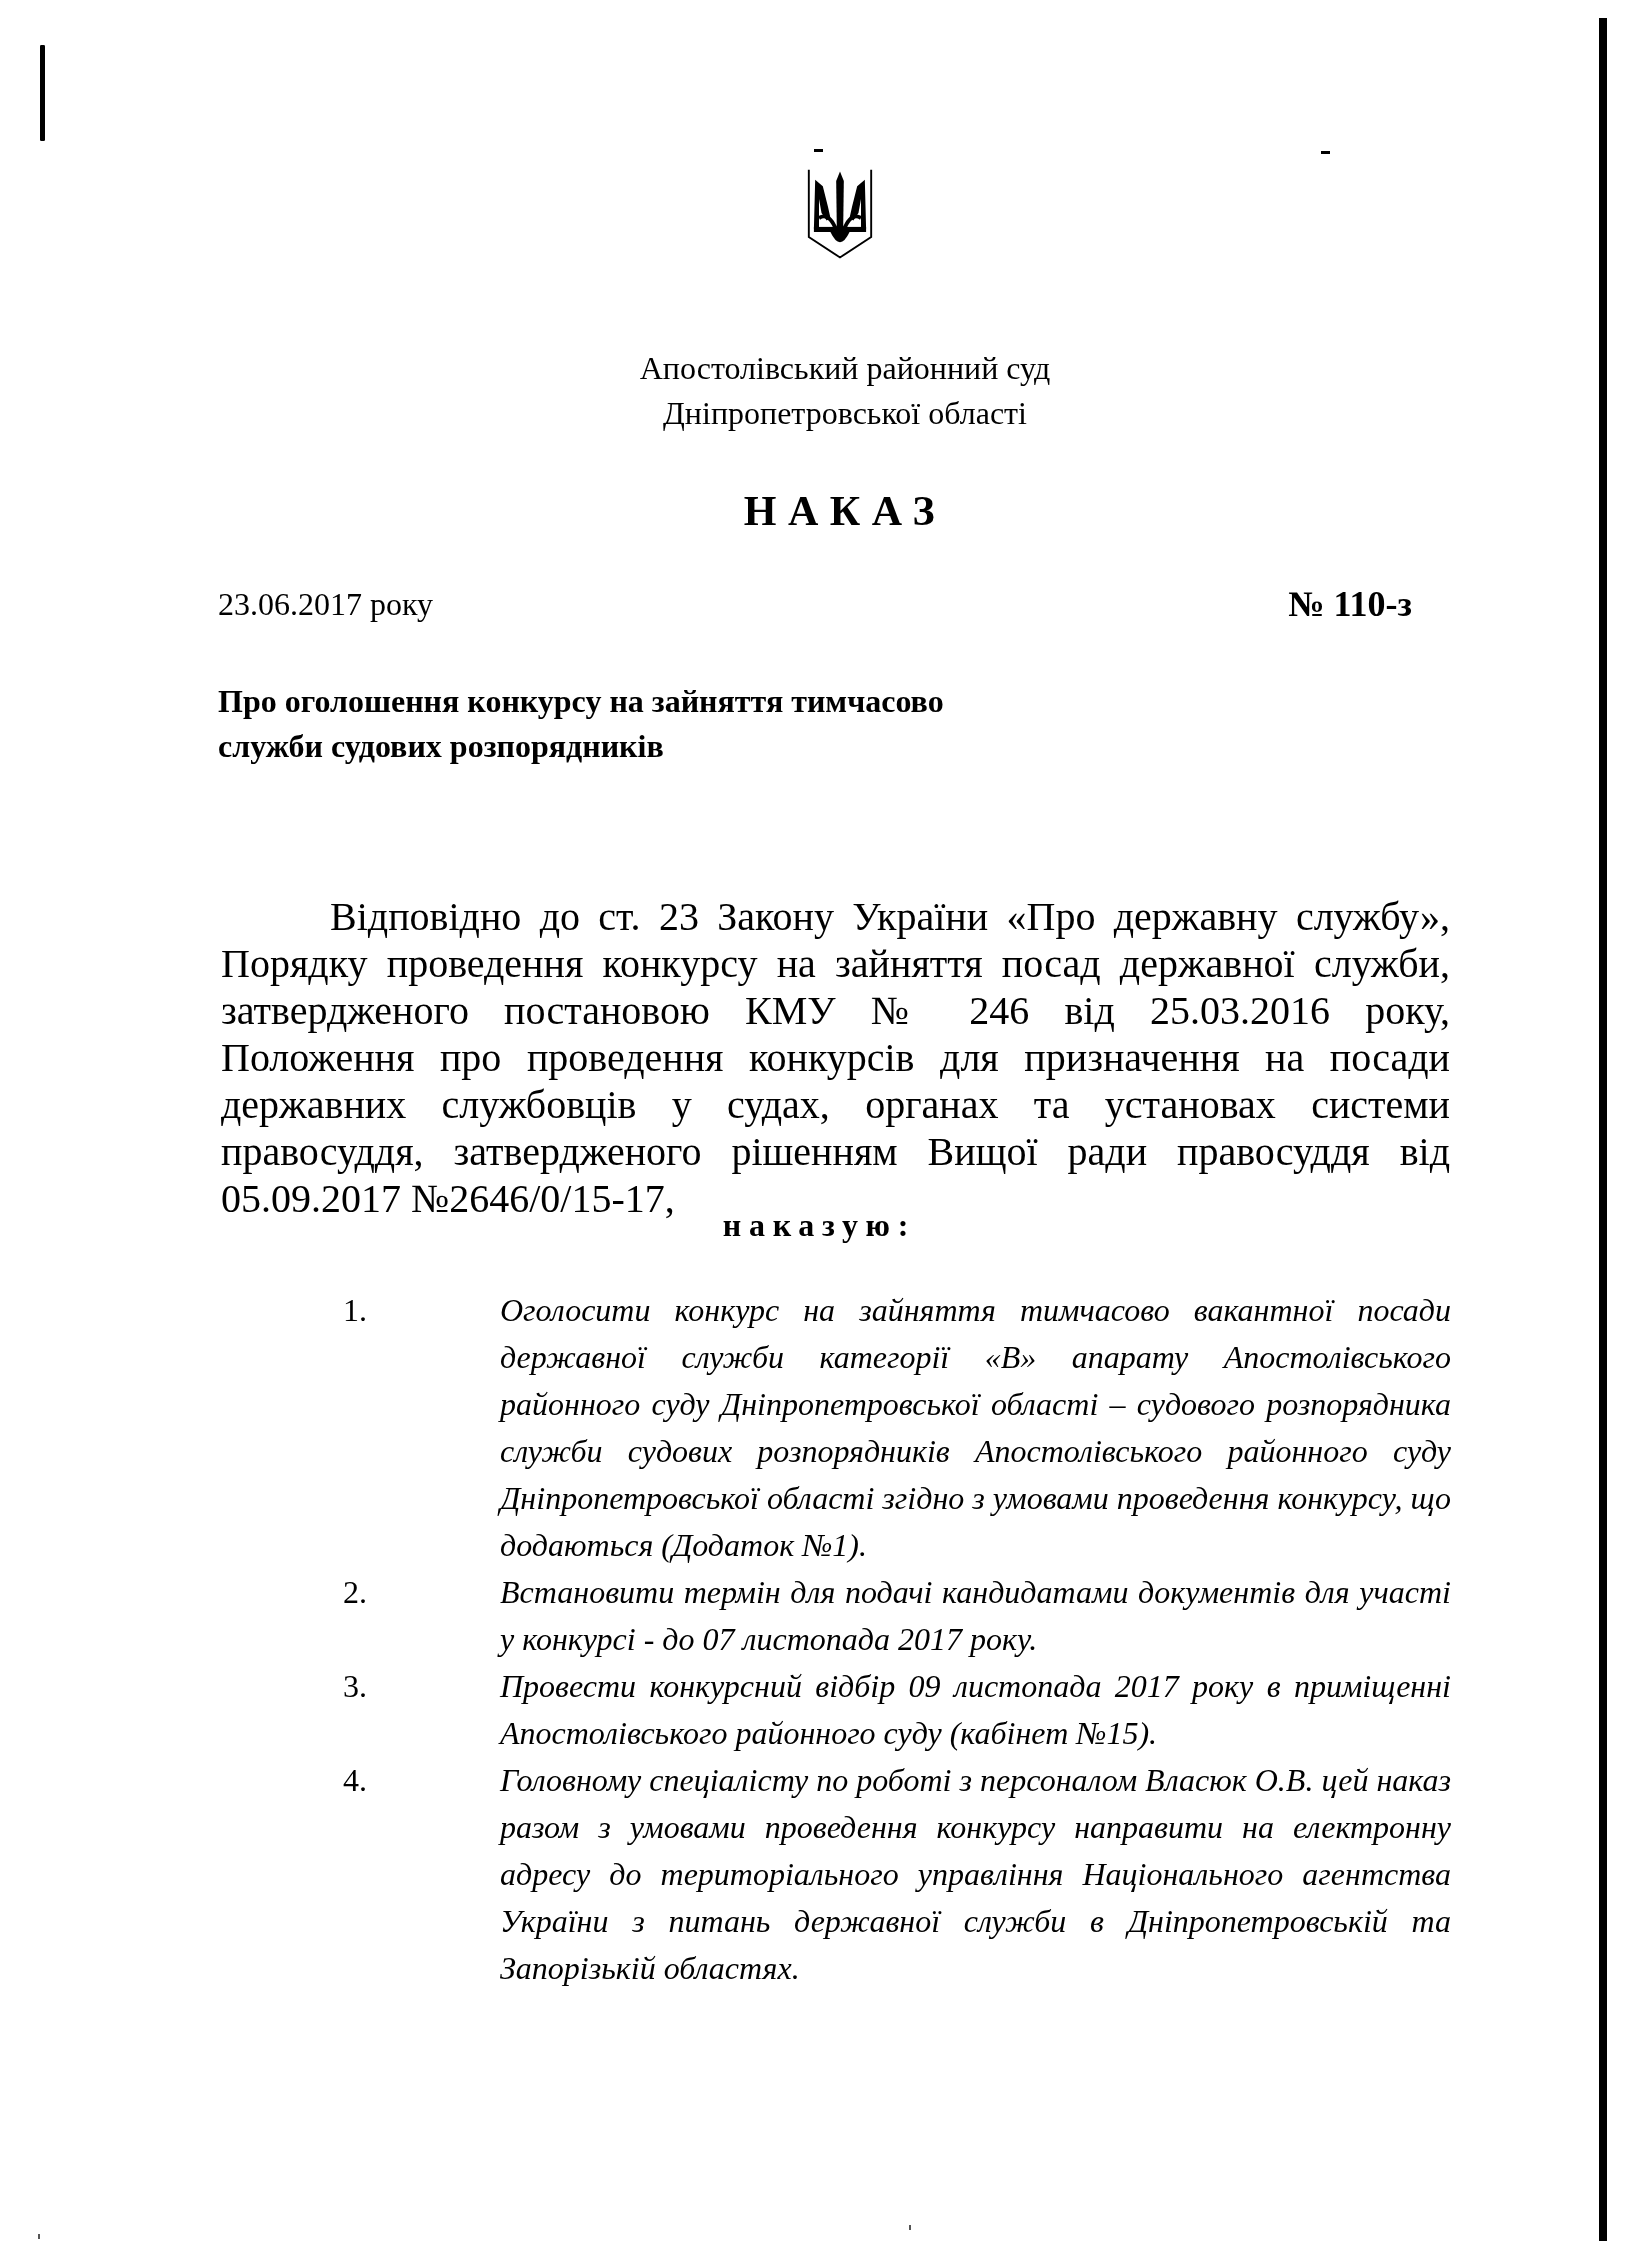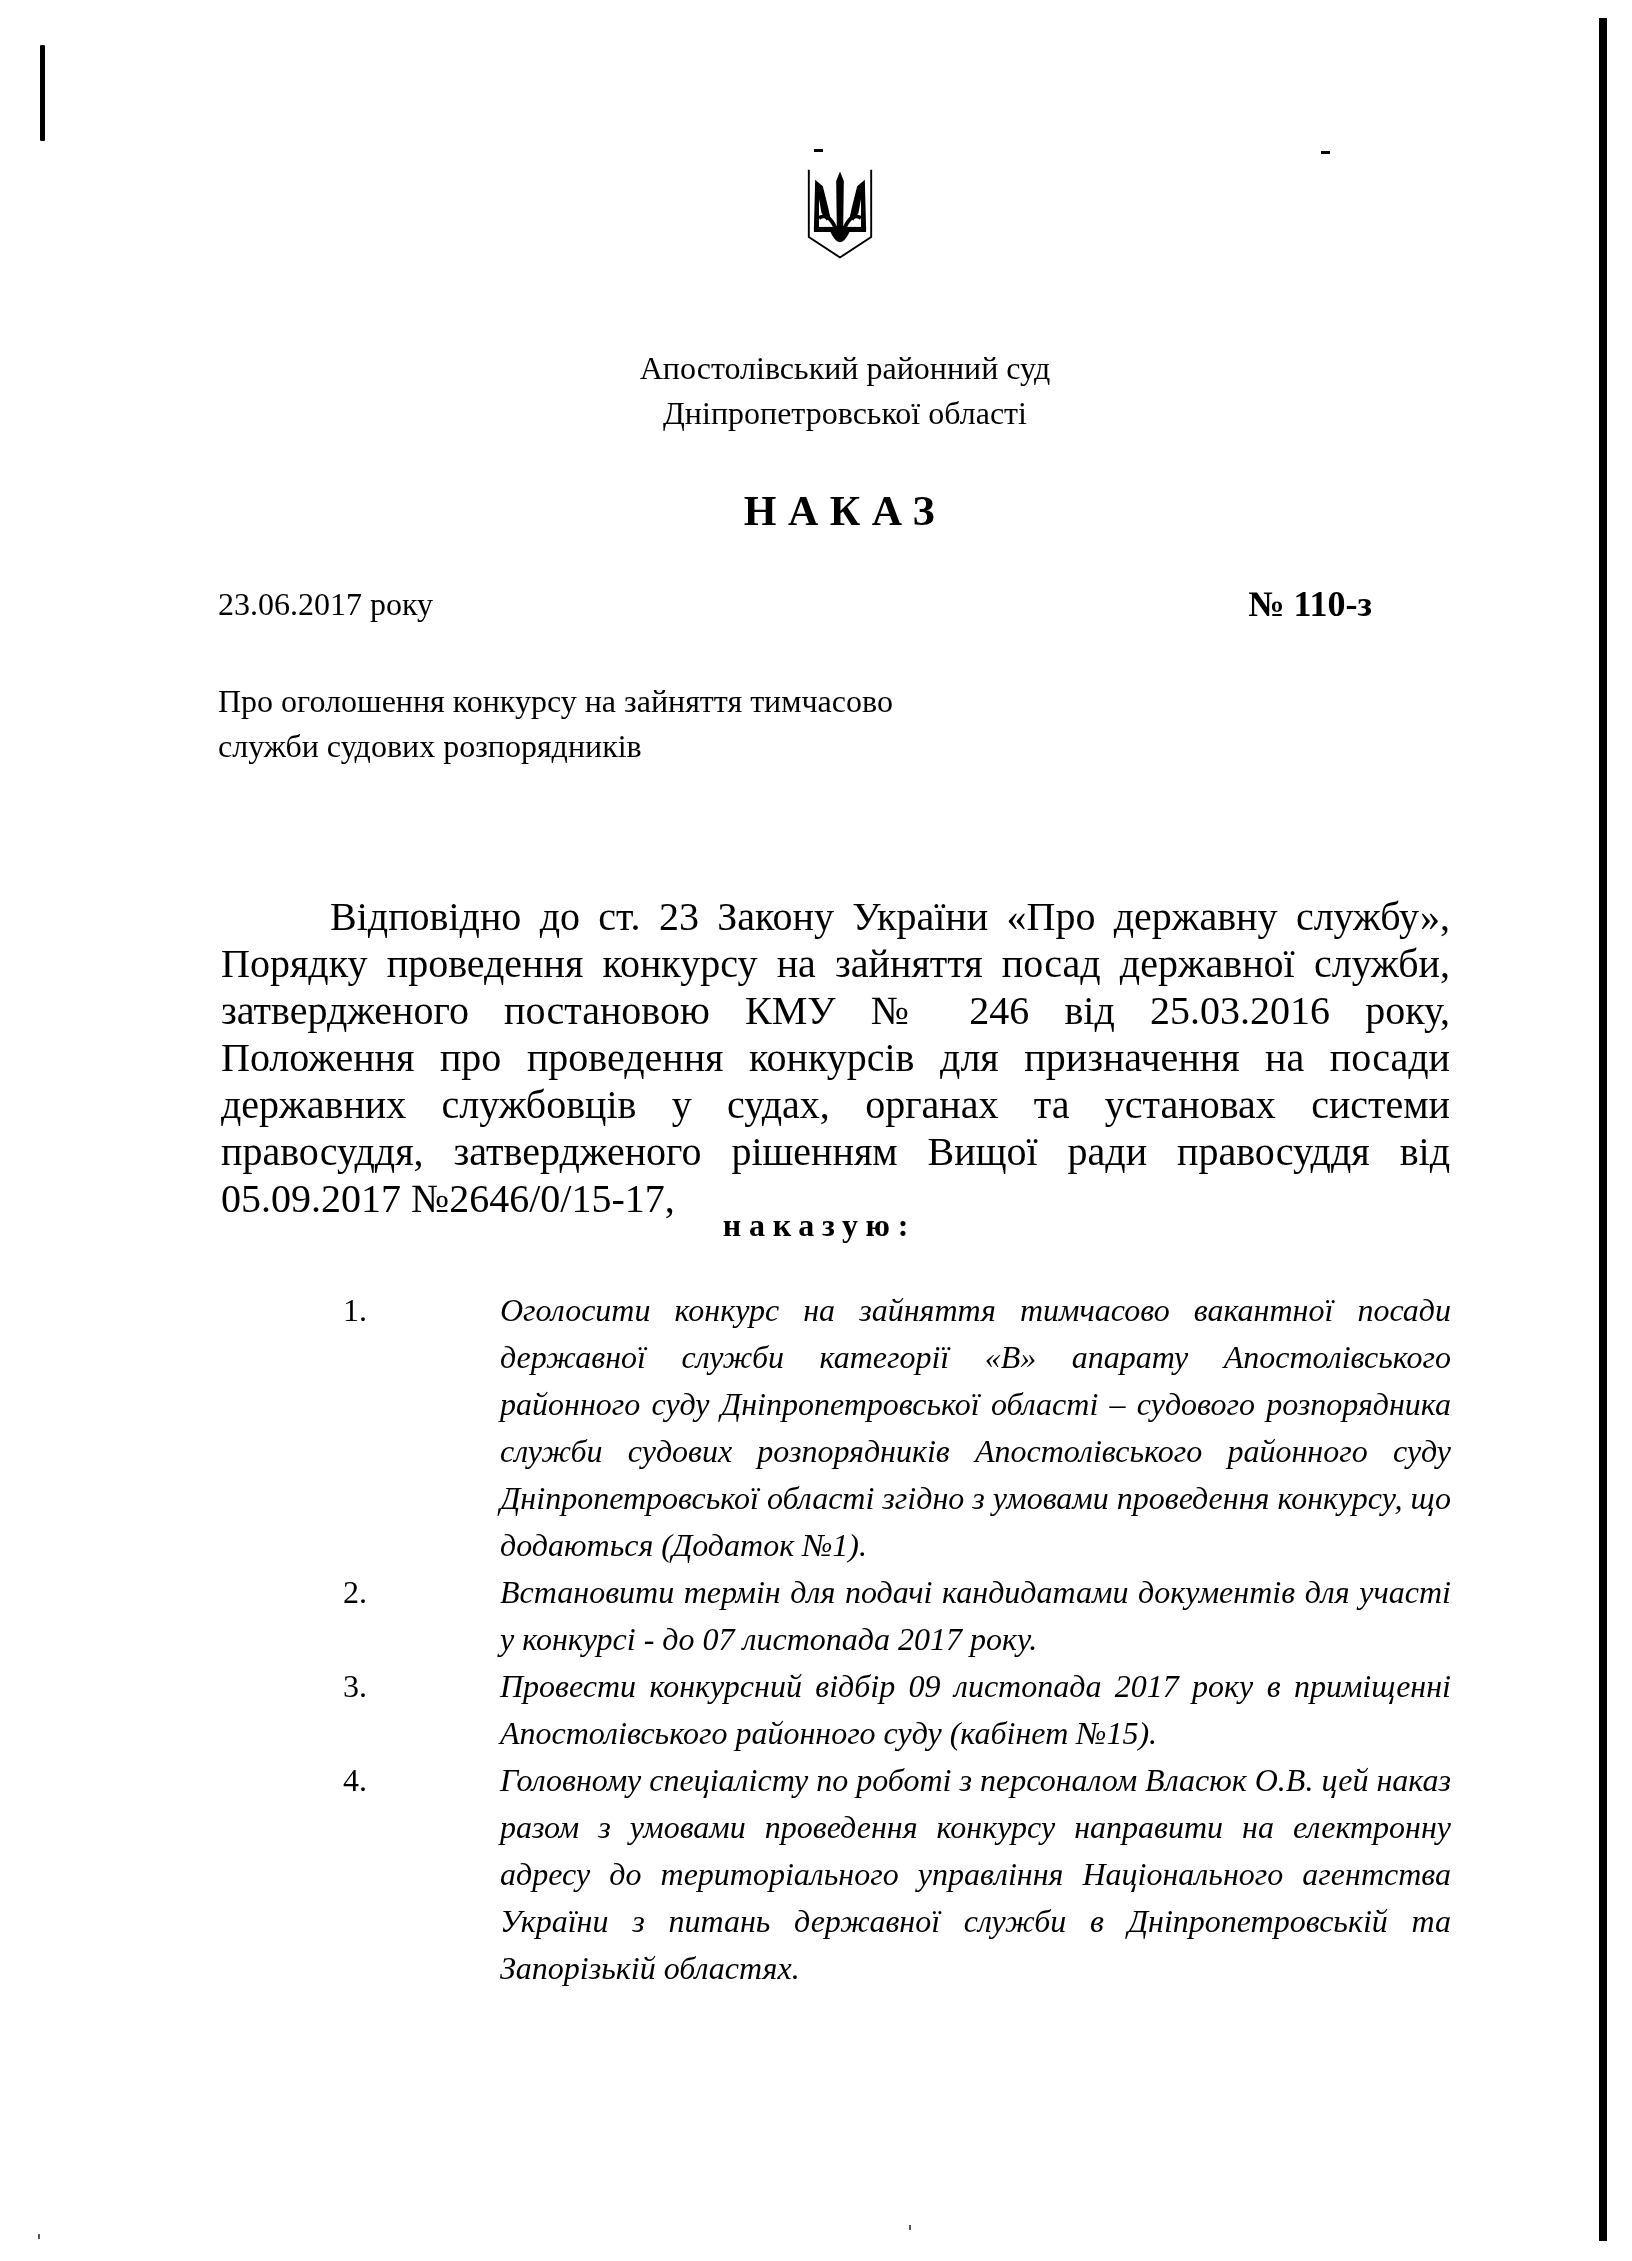--- a/index.html
+++ b/index.html
@@ -7,22 +7,22 @@
            font-family: "Liberation Serif", "DejaVu Serif", serif; color: #000; }
     .abs { position: absolute; }
     .scan-left { left: 40px; top: 45px; width: 4.5px; height: 96px; background: #000; border-radius: 1.3px; }
     .scan-right { left: 1599px; top: 18px; width: 8.3px; height: 2223px; background: #000; }
     .dash { height: 2.6px; width: 9px; background: #000; }
     .speck { width: 1.9px; height: 5.1px; background: #555; }
     .coat { left: 805px; top: 168px; width: 70px; height: 93px; }
     .court { left: 0; width: 1690px; text-align: center; font-size: 32px; line-height: 45px; }
     .title-order { left: 0; width: 1690px; text-align: center; font-size: 42px; font-weight: bold; letter-spacing: 11.5px; }
     .date { left: 218px; top: 586px; font-size: 32px; }
-    .number { left: 1116px; width: 256px; top: 583px; text-align: right; font-size: 36px; font-weight: bold; }
-    .subject { left: 218px; top: 679px; font-size: 32px; font-weight: normal; line-height: 45px; }
+    .number { left: 1156px; width: 256px; top: 583px; text-align: right; font-size: 36px; font-weight: bold; }
+    .subject { left: 218px; top: 679px; font-size: 32px; font-weight: bold; line-height: 45px; }
     .body-par { left: 221px; top: 893px; width: 1229px; font-size: 40px; line-height: 47px; text-align: justify; text-align-last: left; }
     .body-par .indent { display: inline-block; width: 109px; }
     .order-verb { left: 0; width: 1639px; top: 1207px; text-align: center; font-size: 32px; font-weight: bold; letter-spacing: 7.7px; }
     .list { left: 343px; top: 1287px; width: 1108px; font-size: 32px; line-height: 47px; }
     .list-item { display: flex; }
     .list-num { width: 157px; flex: none; }
     .list-text { flex: 1; text-align: justify; text-align-last: left; font-style: italic; }
   </style>
 </head>
 <body>

